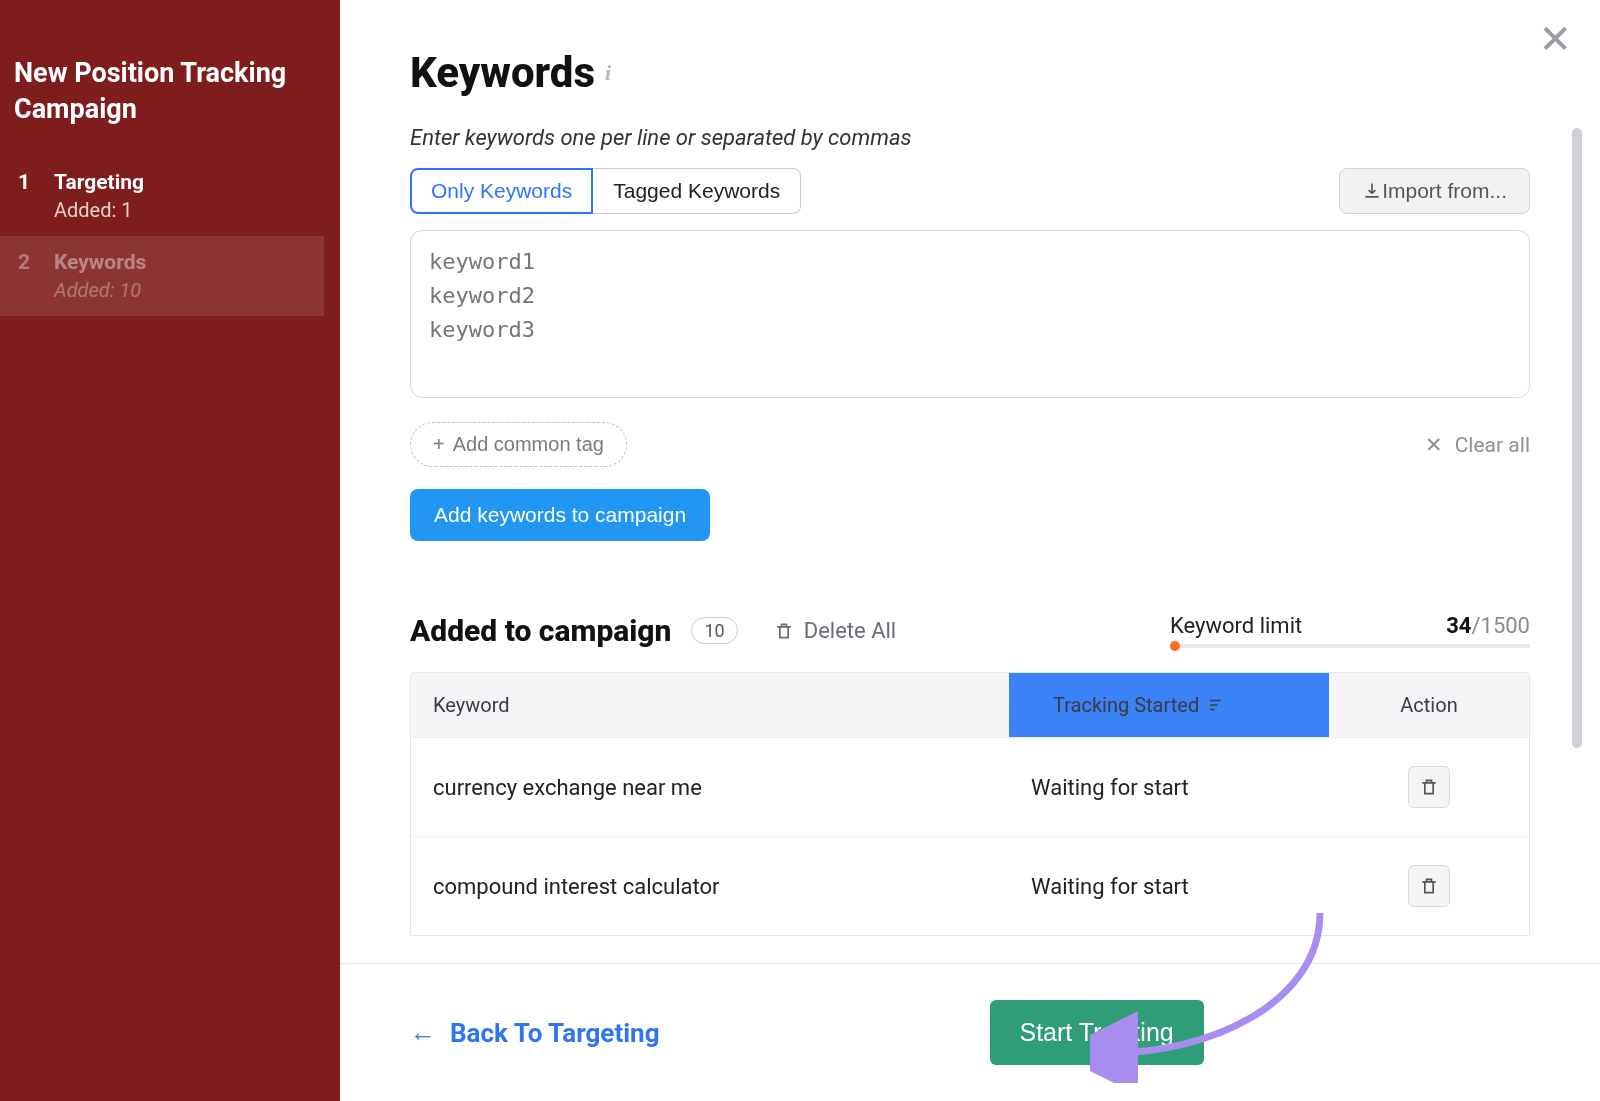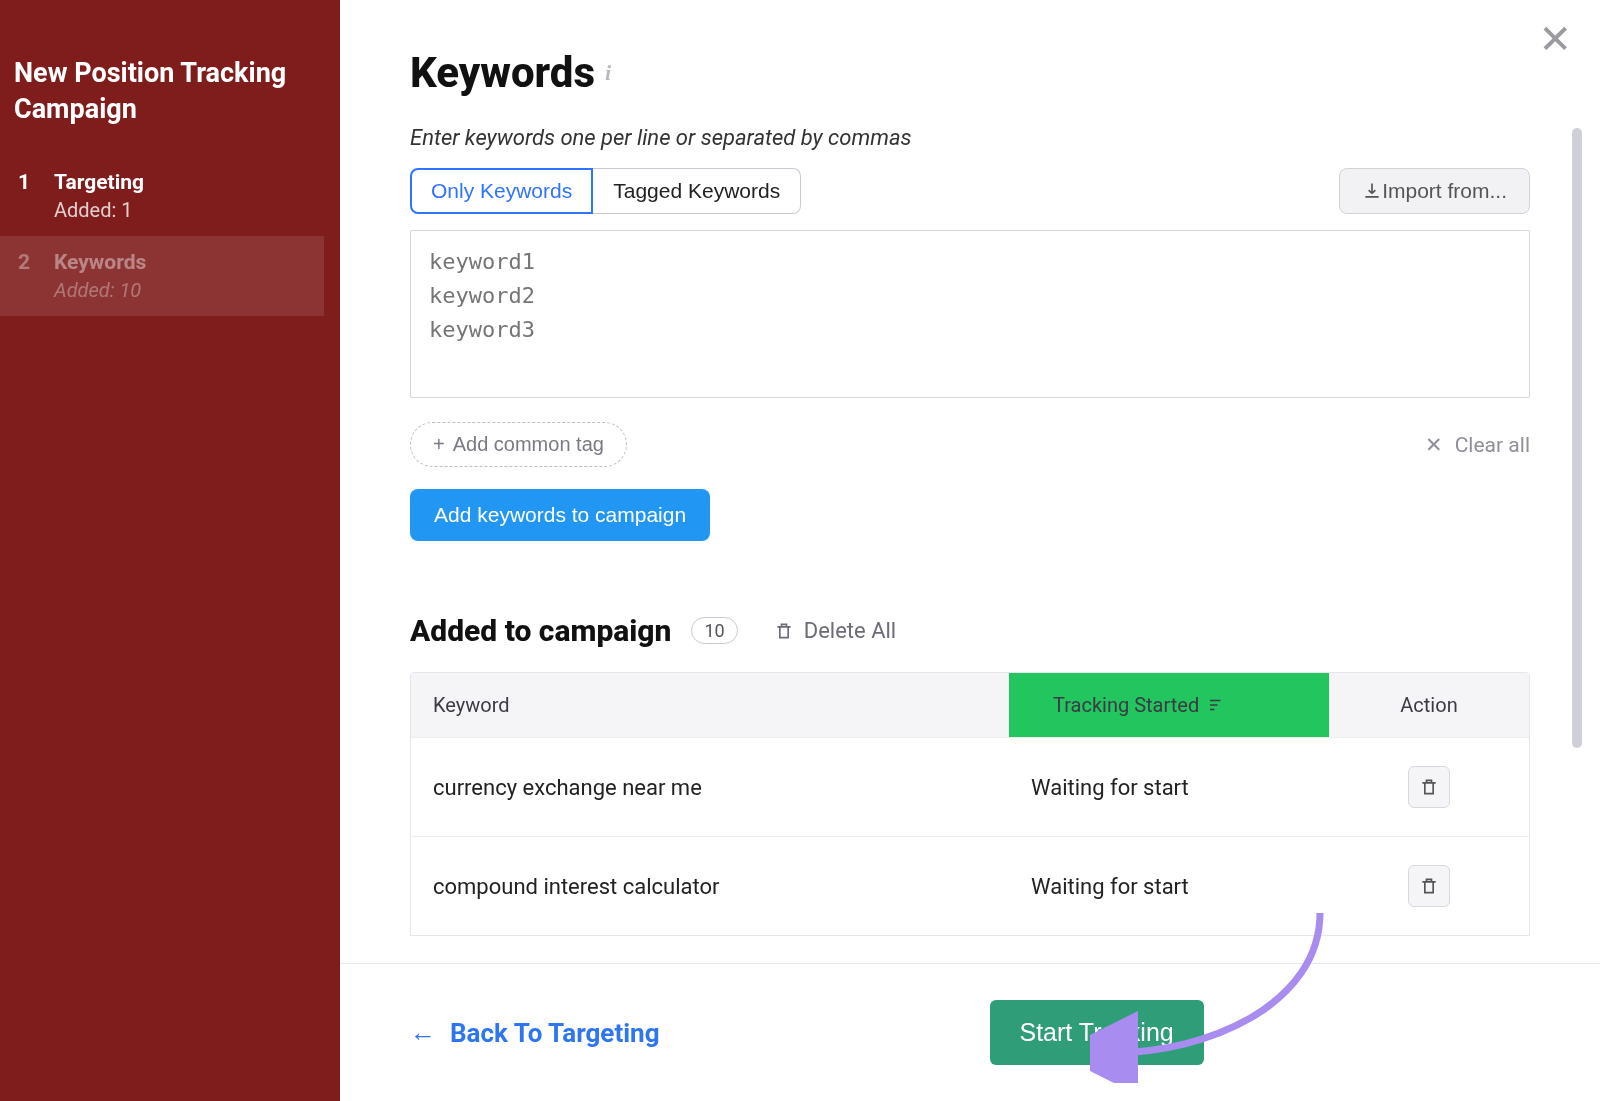--- a/index.html
+++ b/index.html
@@ -112,21 +112,21 @@
     display:flex; align-items:center; 
     cursor:pointer;
   }
   .import-btn svg { width:20px; height:20px; }
 
   .kw-textarea {
     margin-top: 16px;
     width: 100%;
     height: 168px;
     border:1px solid #d7d7e0;
-    border-radius:1px;
+    border-radius:12px;
     padding: 14px 18px;
     font-size: 22px;
     color:#9a9aa4;
     line-height: 1.55;
     resize: none;
   }
 
   .under-row {
     margin-top: 20px;
     display:flex; justify-content:space-between; align-items:center;
@@ -187,21 +187,21 @@
     border-radius:4px 4px 0 0;
     overflow:hidden;
   }
   .thead {
     display:grid;
     grid-template-columns: 1fr 320px 200px;
     background:#f5f5f8;
     font-size:20px;
   }
   .th { padding:20px 22px; color:#3b3b44; display:flex; align-items:center; gap:8px; }
-  .th.sorted { background:#22c55e;padding-left:44px; }
+  .th.sorted { background:#3b82f6;padding-left:44px; }
   .th.action { justify-content:center; }
   .trow {
     display:grid;
     grid-template-columns: 1fr 320px 200px;
     border-top:1px solid #eceef2;
     font-size:22px;
     align-items:center;
   }
   .td { padding:28px 22px; color:#222; }
   .td.action { display:flex; justify-content:center; }
@@ -308,20 +308,29 @@
     <div class="section-left">
       <span class="section-title">Added to campaign</span>
       <span class="count-pill">10</span>
       <div class="delete-all">
         <svg width="20" height="20" viewBox="0 0 24 24">
             <path fill="none" stroke="#6c6c77" stroke-width="2" d="M4 7h16M9 7V4h6v3m-8 0v13h10V7"></path>
           </svg>
         <span>Delete All</span>
       </div>
     </div>
+    <div class="limit-wrap">
+      <div class="limit-top">
+        <span class="limit-label">Keyword limit</span>
+        <span>
+          <span class="limit-used">34</span><span class="limit-total">/1500</span>
+        </span>
+      </div>
+      <div class="limit-bar"></div>
+    </div>
   </div>
 
   <div class="table">
     <div class="thead">
       <div class="th">Keyword</div>
       <div class="th sorted">
         <span>Tracking Started</span>
         <svg width="18" height="18" viewBox="0 0 24 24">
             <path stroke="#3b3b44" stroke-width="2" d="M4 6h14M4 12h10M4 18h6"></path>
           </svg>

